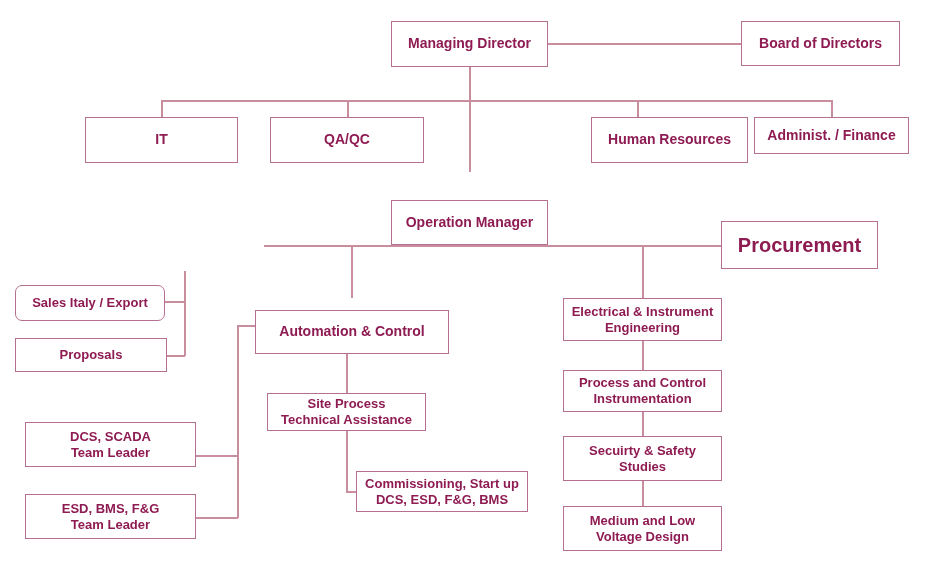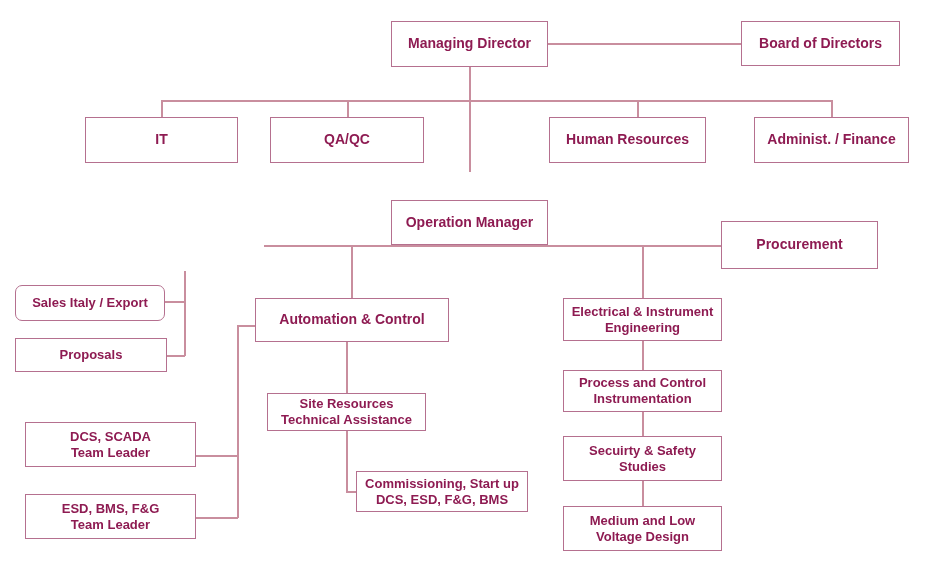--- a/index.html
+++ b/index.html
@@ -95,66 +95,66 @@
   </div>
 
   <div class="node" style="left:85px; top:117px; width:153px; height:46px; font-size:14px;">
     <span>IT</span>
   </div>
 
   <div class="node" style="left:270px; top:117px; width:154px; height:46px; font-size:14px;">
     <span>QA/QC</span>
   </div>
 
-  <div class="node" style="left:549px; top:117px; width:157px; height:46px; font-size:14px;">
+  <div class="node" style="left:591px; top:117px; width:157px; height:46px; font-size:14px;">
     <span>Human Resources</span>
   </div>
 
-  <div class="node" style="left:754px; top:117px; width:155px; height:46px; font-size:14px;">
+  <div class="node" style="left:754px; top:117px; width:155px; height:37px; font-size:14px;">
     <span>Administ. / Finance</span>
   </div>
 
   <div class="node" style="left:391px; top:172px; width:157px; height:45px; font-size:14px;margin-top:28px;">
     <span>Operation Manager</span>
   </div>
 
 
-  <div class="node" style="left:721px; top:221px; width:157px; height:48px; font-size:14px;">
+  <div class="node" style="left:721px; top:221px; width:157px; height:48px; font-size:20px;">
     <span>Procurement</span>
   </div>
 
   <div class="node" style="left:15px; top:285px; width:150px; height:36px; font-size:13px;border-radius:7px;">
     <span>Sales Italy / Export</span>
   </div>
 
   <div class="node" style="left:15px; top:338px; width:152px; height:34px; font-size:13px;">
     <span>Proposals</span>
   </div>
 
-  <div class="node" style="left:255px; top:298px; width:194px; height:44px; font-size:14px;">
+  <div class="node" style="left:255px; top:310px; width:194px; height:44px; font-size:14px;">
     <span>Automation &amp; Control</span>
   </div>
 
   <div class="node" style="left:563px; top:298px; width:159px; height:43px; font-size:13px;">
     <div>
       <span>Electrical &amp; Instrument</span>
       <span>Engineering</span>
     </div>
   </div>
 
   <div class="node" style="left:563px; top:370px; width:159px; height:42px; font-size:13px;">
     <div>
       <span>Process and Control</span>
       <span>Instrumentation</span>
     </div>
   </div>
 
   <div class="node" style="left:267px; top:393px; width:159px; height:38px; font-size:13px;">
     <div>
-      <span>Site Resources</span>
+      <span>Site Process</span>
       <span>Technical Assistance</span>
     </div>
   </div>
 
   <div class="node" style="left:563px; top:436px; width:159px; height:45px; font-size:13px;">
     <div>
       <span>Secuirty &amp; Safety</span>
       <span>Studies</span>
     </div>
   </div>

